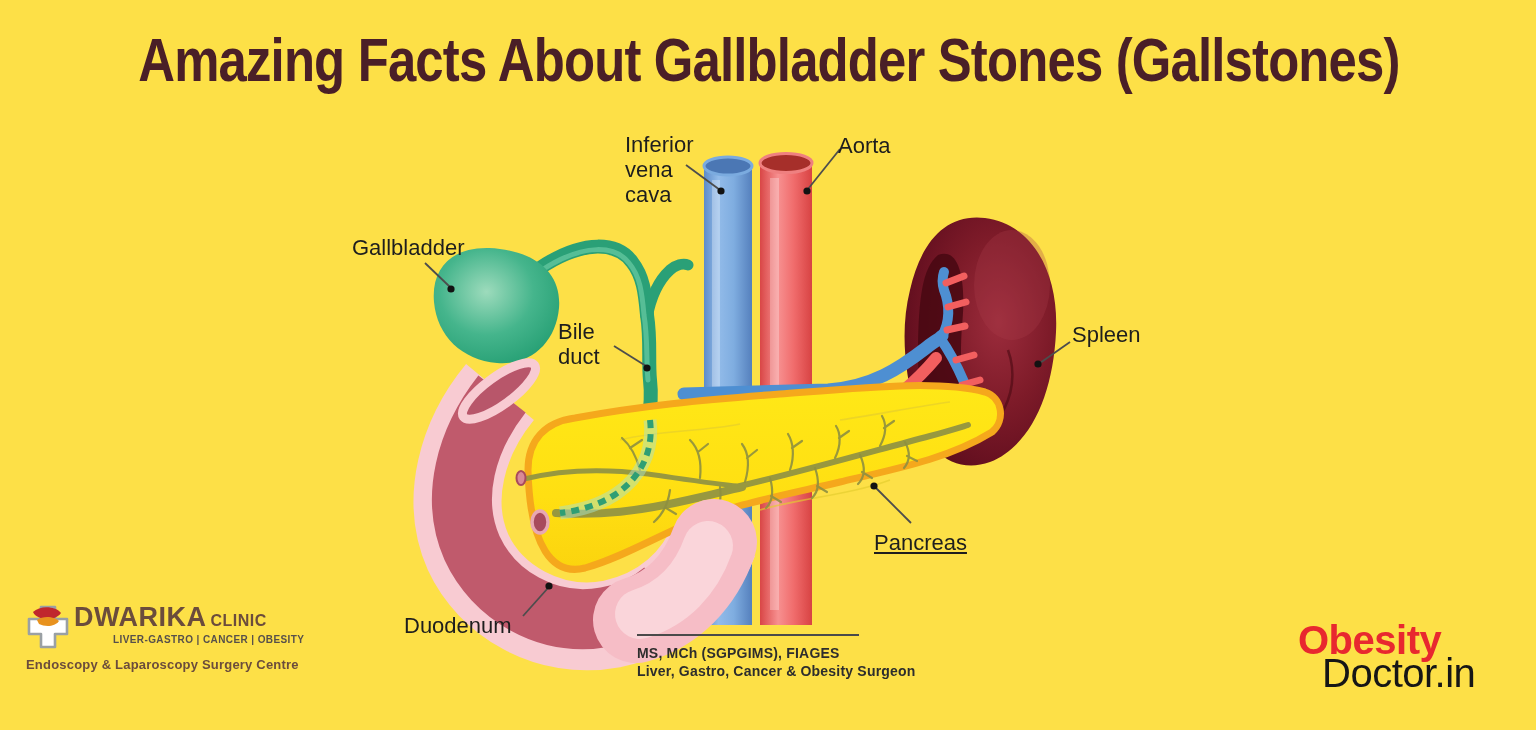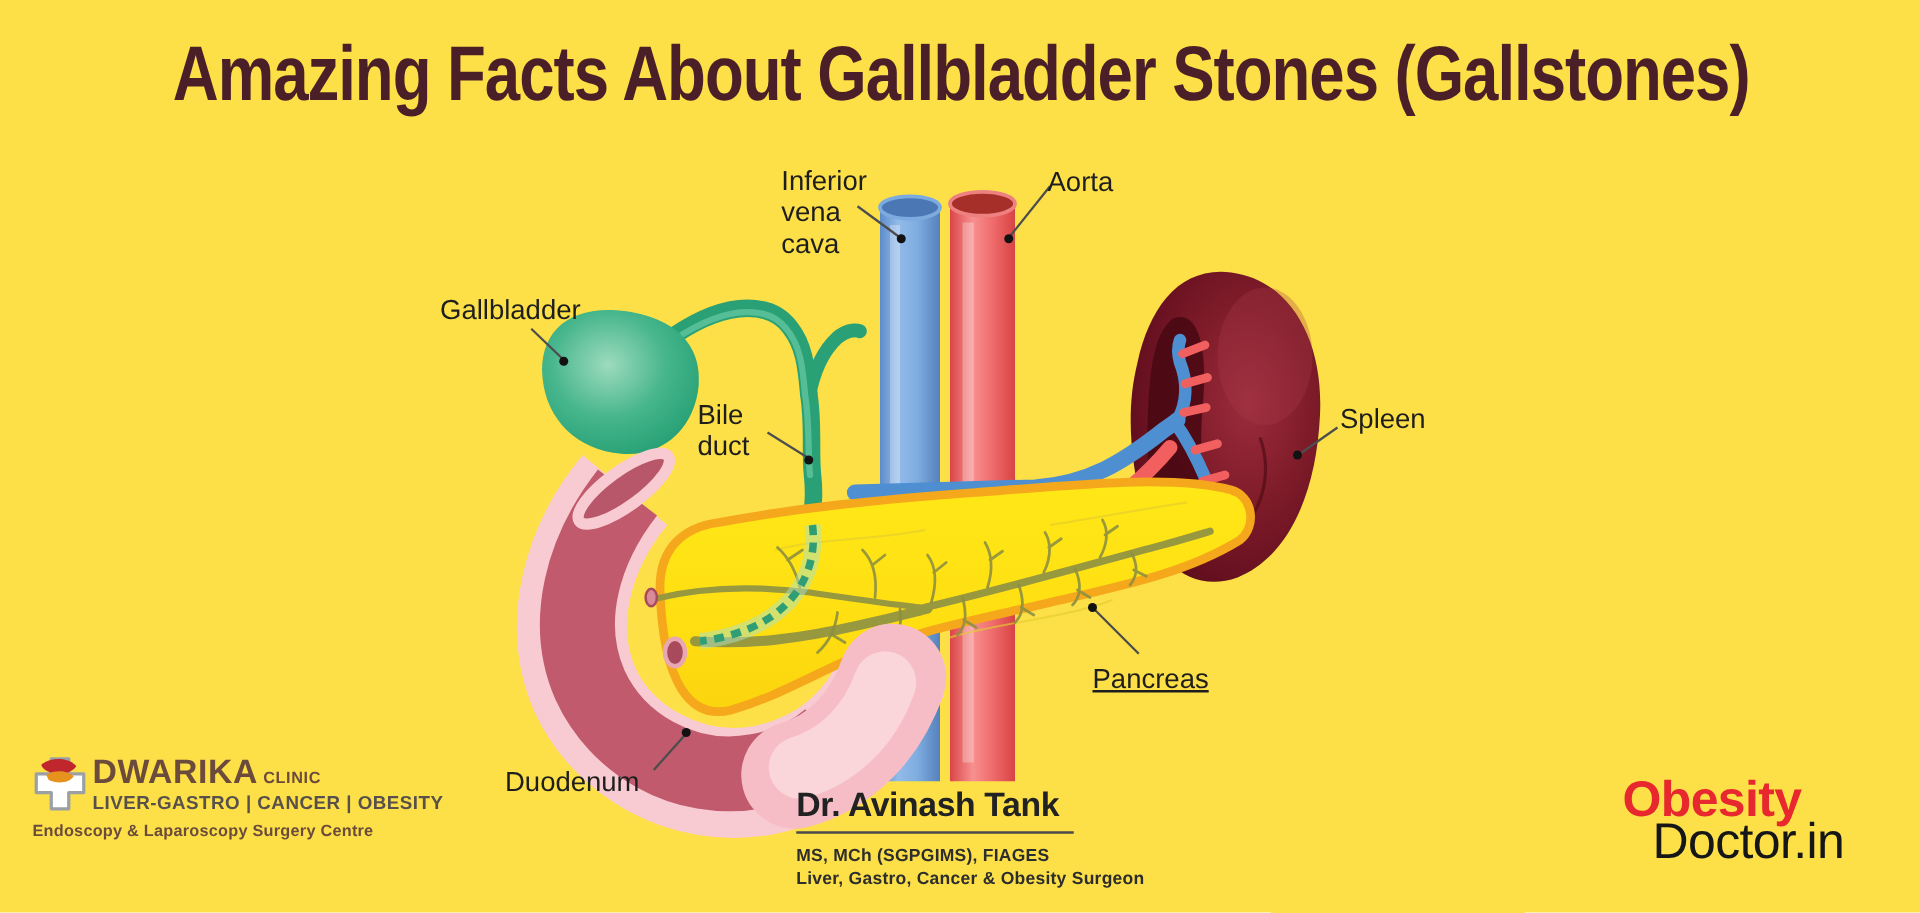--- a/index.html
+++ b/index.html
@@ -26,22 +26,22 @@
   .doctor .name{font-size:27px;font-weight:800;color:#222;letter-spacing:-0.3px;}
   .doctor .rule{width:222px;height:2px;background:#4a4a4a;margin-top:5px;}
   .doctor .creds{font-size:14px;font-weight:700;color:#2d2d2d;margin-top:9px;letter-spacing:0.2px;}
   .doctor .spec{font-size:14px;font-weight:700;color:#2d2d2d;margin-top:2px;letter-spacing:0.2px;}
   
   .clinic{position:absolute;left:26px;top:604px;}
   .clinic .row{display:flex;align-items:flex-start;}
   .clinic .txt{margin-left:4px;}
   .clinic .nameline{display:flex;align-items:baseline;line-height:1;}
   .clinic .cname{font-size:27px;font-weight:800;color:#6b4c3c;letter-spacing:0.5px;}
-  .clinic .ctype{font-size:13px;font-weight:800;color:#6b4c3c;margin-left:4px;letter-spacing:0.5px;}
-  .clinic .services{font-size:15px;font-weight:800;color:#57504b;margin-top:3px;letter-spacing:0.4px;}
+  .clinic .ctype{font-size:16px;font-weight:800;color:#6b4c3c;margin-left:4px;letter-spacing:0.5px;}
+  .clinic .services{font-size:10px;font-weight:800;color:#57504b;margin-top:3px;letter-spacing:0.4px;margin-left:39px;}
   .clinic .subtitle{font-size:13px;font-weight:700;color:#6b4c3c;margin-top:5px;letter-spacing:0.2px;}
   
   .brand{position:absolute;left:1298px;top:624px;line-height:0.82;}
   .brand .l1{font-size:40px;font-weight:800;color:#e8282f;letter-spacing:-0.5px;display:block;}
   .brand .l2{font-size:40px;font-weight:400;color:#161616;letter-spacing:-0.5px;display:block;margin-left:24px;}
 </style>
 </head>
 <body>
 
 <div id="canvas">
@@ -199,21 +199,20 @@
 cava</div>
   <div class="organ-label" id="lbl-aorta">Aorta</div>
   <div class="organ-label" id="lbl-gallbladder">Gallbladder</div>
   <div class="organ-label" id="lbl-bileduct">Bile
 duct</div>
   <div class="organ-label" id="lbl-spleen">Spleen</div>
   <div class="organ-label" id="lbl-pancreas">Pancreas</div>
   <div class="organ-label" id="lbl-duodenum">Duodenum</div>
 
   <div class="doctor">
-    <div class="name">Dr. Avinash Tank</div>
     <div class="rule"></div>
     <div class="creds">MS, MCh (SGPGIMS), FIAGES</div>
     <div class="spec">Liver, Gastro, Cancer &amp; Obesity Surgeon</div>
   </div>
 
   <div class="clinic">
     <div class="row">
       <svg width="44" height="48" viewBox="0 0 44 48">
         <path d="M 15,3 h14 v12 h12 v15 h-12 v13 h-14 v-13 H 3 V 15 h12 Z" fill="#ffffff" stroke="#9aa0a4" stroke-width="2.6" stroke-linejoin="round"></path>
         <path d="M 7,8 C 14,1 30,2 35,9 C 31,15 22,16 16,14.5 C 11,13 8,11 7,8 Z" fill="#c0272d"></path>

